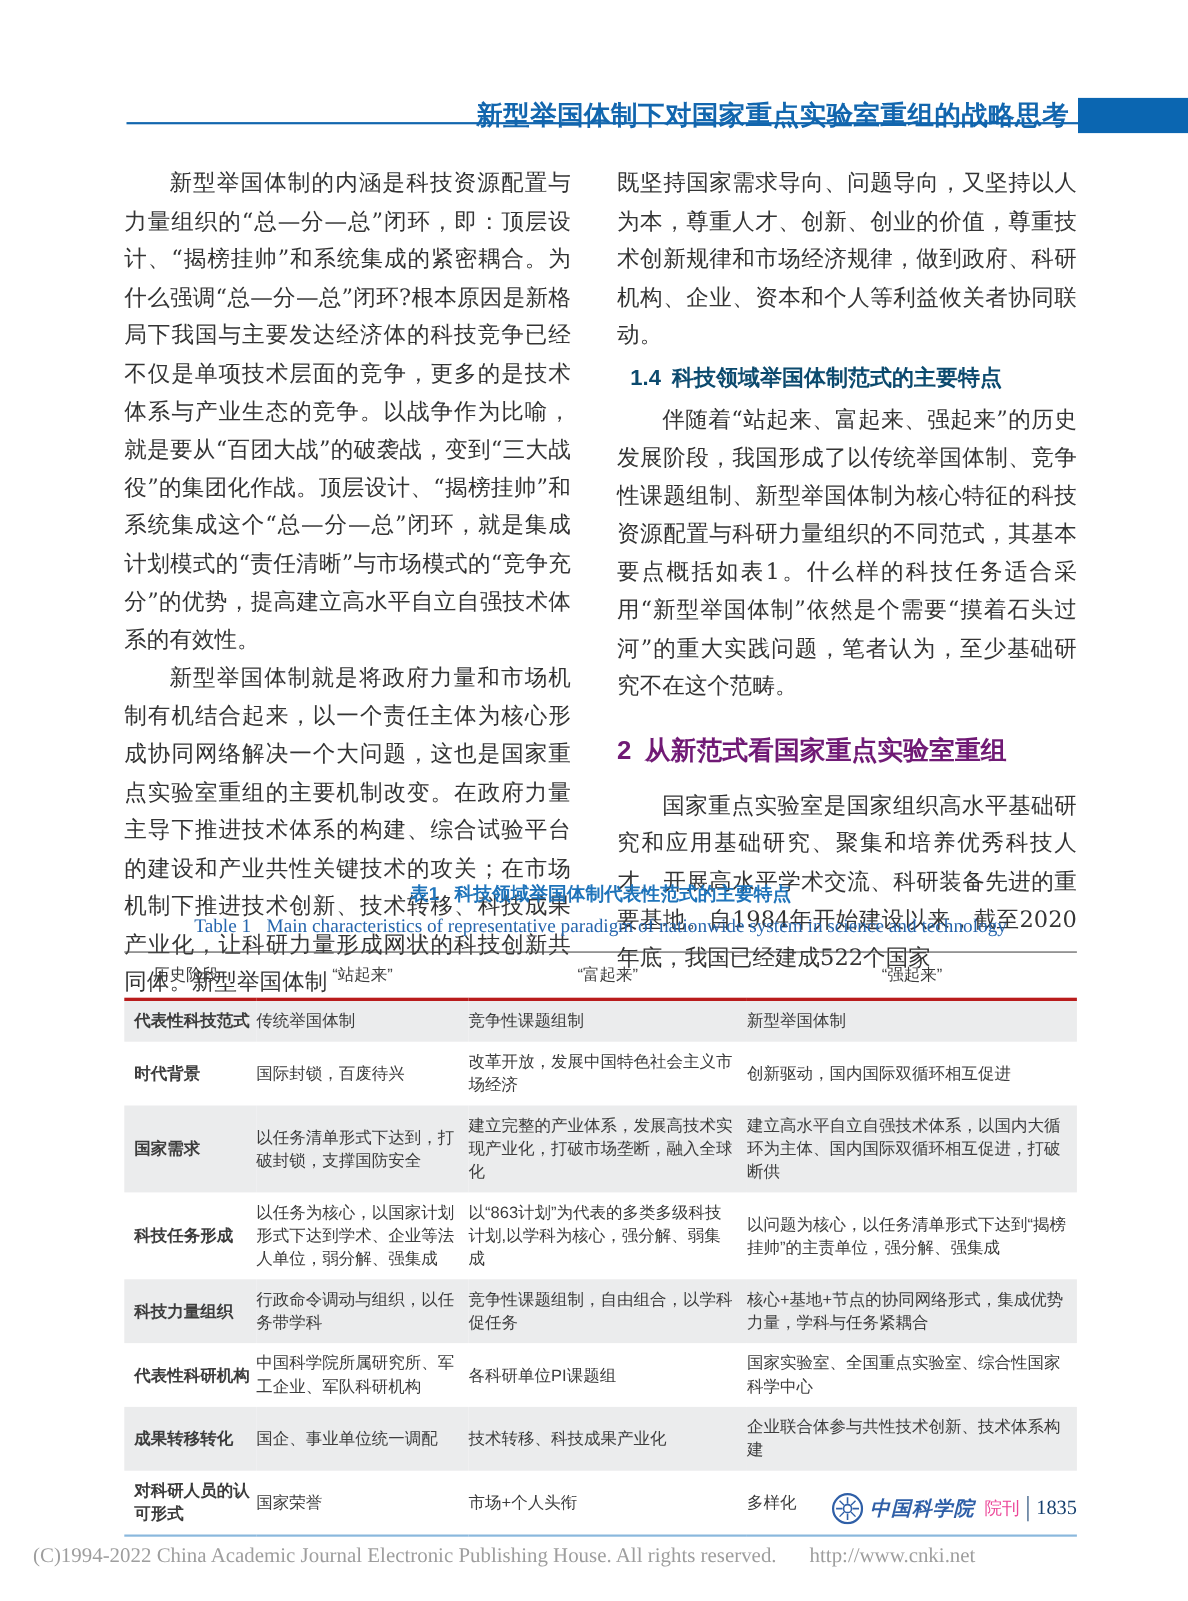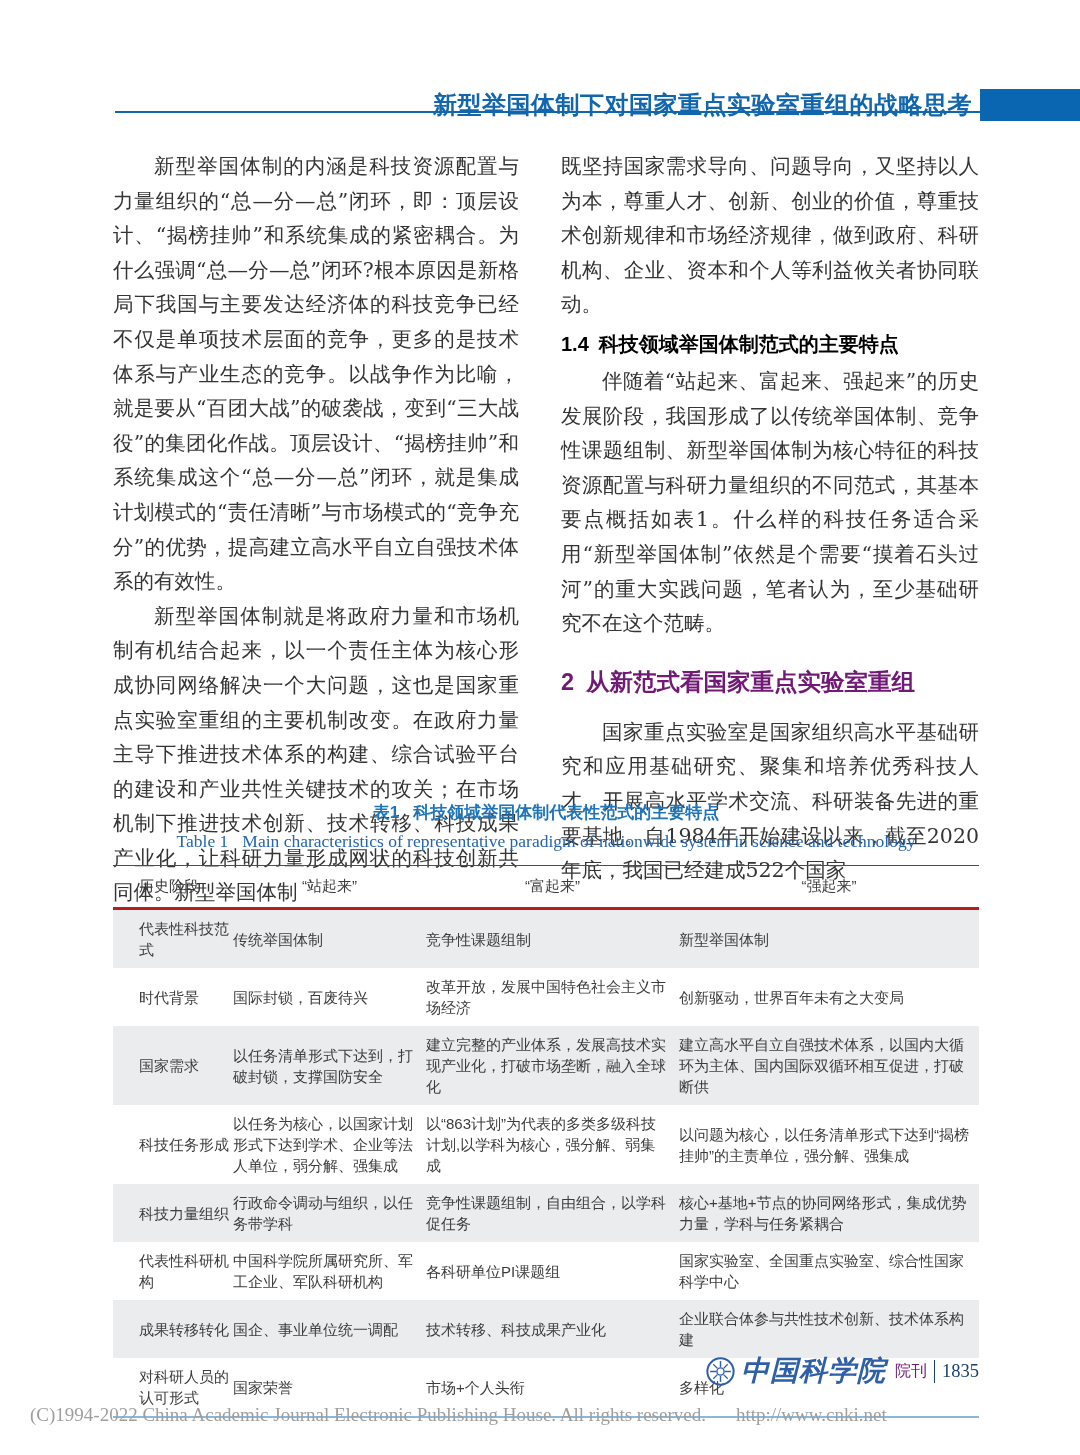--- a/index.html
+++ b/index.html
@@ -29,21 +29,21 @@
   }
   .col-left  { width:406px; }
   .col-right { width:418px; }
   p.body-text {
     margin:0; font-size:20.5px; line-height:34.6px; text-align:justify;
     color:#343434;
   }
   p.indent { text-indent:2em; }
   .sub-heading {
     font-family:"Liberation Sans", sans-serif; font-weight:bold;
-    font-size:20px; color:#000000; margin:7px 0 5px 0; line-height:30px;
+    font-size:20px; color:#0c4a6e; margin:7px 0 5px 12px; line-height:30px;
   }
   .sub-heading .h-num { margin-right:10px; }
   .section-heading {
     font-family:"Liberation Sans", sans-serif; font-weight:bold;
     font-size:23.5px; color:#701a75; margin:24px 0 16px 0; line-height:34px;
   }
   .section-heading .h-num { margin-right:12px; }
   
   .table-section { position:absolute; top:801px; left:113px; width:866px; }
   .caption-zh {
@@ -67,35 +67,35 @@
   table.paradigm col.c-strong{ width:300px; }
   table.paradigm thead th {
     font-weight:normal; font-size:15px; padding:11px 6px; text-align:center;
     border-bottom:3px solid #b91c1c; color:#3c3c3c;
   }
   table.paradigm thead th:first-child { text-align:left; padding-left:26px; }
   table.paradigm tbody td {
     padding:8px 10px 8px 0; vertical-align:middle; line-height:21px;
     text-align:left;
   }
-  table.paradigm tbody td.row-label { padding-left:26px; padding-right:4px; }
+  table.paradigm tbody td.row-label { padding-left:9px; padding-right:4px;font-weight:bold; }
   table.paradigm tbody tr.shaded { background:#ebeced; }
   
   .footer {
     position:absolute; top:1352px; right:101px; height:38px;
     display:flex; align-items:center;
   }
   .cas-logo { width:29px; height:29px; flex:0 0 auto; }
   .cas-name {
     font-family:"DejaVu Serif", serif; font-style:italic; font-weight:bold;
-    font-size:28px; color:#2f5fa7; margin-left:6px; letter-spacing:1px;
+    font-size:18px; color:#2f5fa7; margin-left:6px; letter-spacing:1px;
   }
   .journal-label {
     font-family:"Liberation Sans", sans-serif; font-size:16px;
-    color:#701a75; margin-left:9px;
+    color:#ec4899; margin-left:9px;
   }
   .footer-divider { width:1px; height:23px; background:#16406f; margin:0 7px; }
   .page-number {
     font-family:"Liberation Serif", serif; font-size:18.5px; color:#16406f;
   }
   .copyright {
     position:absolute; top:1404px; left:30px; white-space:nowrap;
     font-family:"Liberation Serif", serif; font-size:19px; color:#9e9e9e;
   }
   .copyright .cr-url { margin-left:30px; }
@@ -152,21 +152,21 @@
       <tr class="shaded">
         <td class="row-label">代表性科技范式</td>
         <td>传统举国体制</td>
         <td>竞争性课题组制</td>
         <td>新型举国体制</td>
       </tr>
       <tr>
         <td class="row-label">时代背景</td>
         <td>国际封锁，百废待兴</td>
         <td>改革开放，发展中国特色社会主义市场经济</td>
-        <td>创新驱动，世界百年未有之大变局</td>
+        <td>创新驱动，国内国际双循环相互促进</td>
       </tr>
       <tr class="shaded">
         <td class="row-label">国家需求</td>
         <td>以任务清单形式下达到，打破封锁，支撑国防安全</td>
         <td>建立完整的产业体系，发展高技术实现产业化，打破市场垄断，融入全球化</td>
         <td>建立高水平自立自强技术体系，以国内大循环为主体、国内国际双循环相互促进，打破断供</td>
       </tr>
       <tr>
         <td class="row-label">科技任务形成</td>
         <td>以任务为核心，以国家计划形式下达到学术、企业等法人单位，弱分解、强集成</td>

